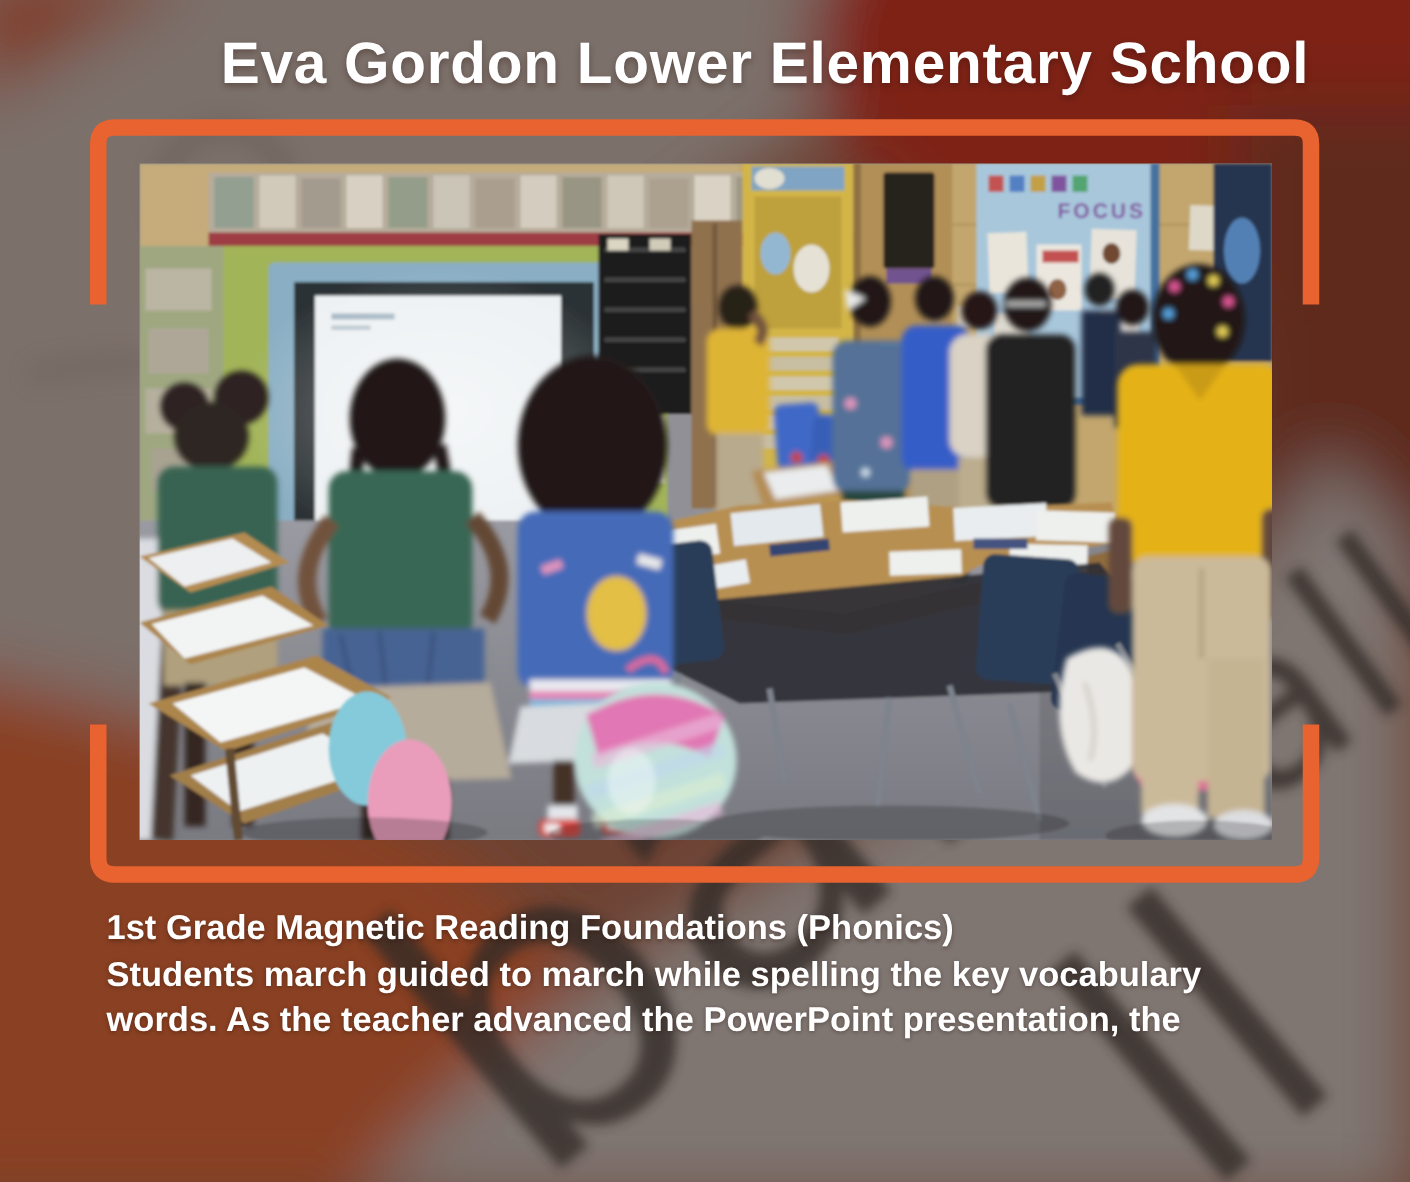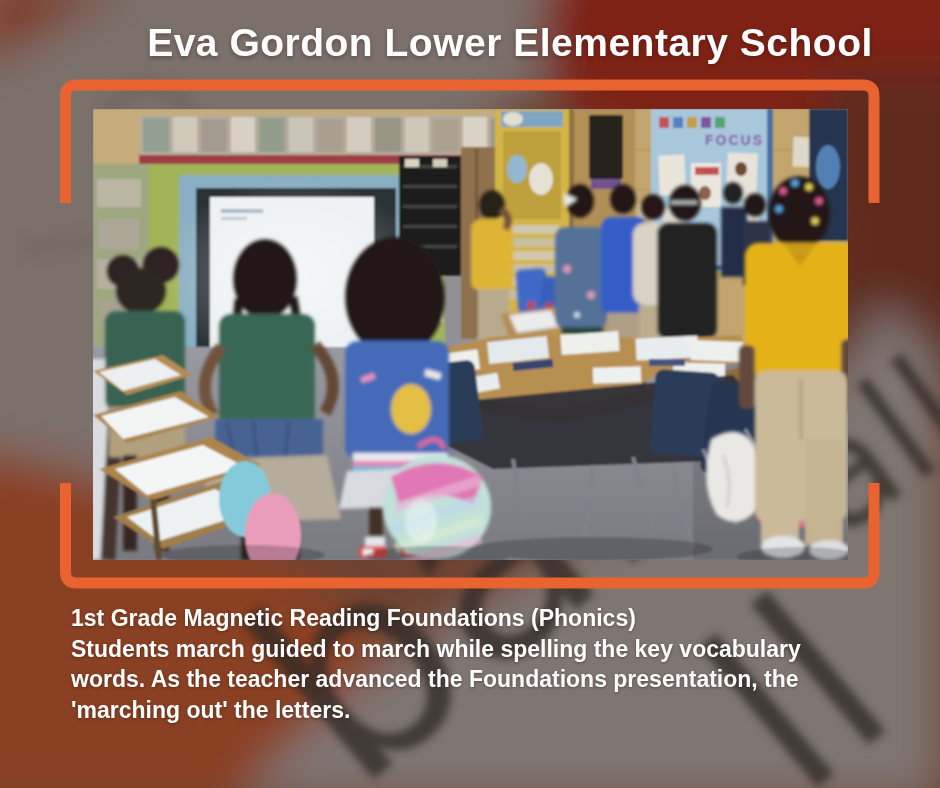--- a/index.html
+++ b/index.html
@@ -413,17 +413,16 @@
   <svg class="frame-svg" width="940" height="788" viewBox="0 0 940 788" aria-hidden="true">
     <g fill="none" stroke="#E8632F" stroke-width="11">
       <path d="M 65.5,203 L 65.5,96 Q 65.5,85 76.5,85 L 863,85 Q 874,85 874,96 L 874,203"></path>
       <path d="M 65.5,483 L 65.5,572 Q 65.5,583 76.5,583 L 863,583 Q 874,583 874,572 L 874,483"></path>
     </g>
   </svg>
 
   <div class="caption">
     <div>1st Grade Magnetic Reading Foundations (Phonics)</div>
     <div>Students march guided to march while spelling the key vocabulary</div>
-    <div>words. As the teacher advanced the Foundations presentation, the</div>
-    <div>'marching out' the letters.</div>
+    <div>words. As the teacher advanced the PowerPoint presentation, the</div>
   </div>
 
 </div>
 
 </body></html>

